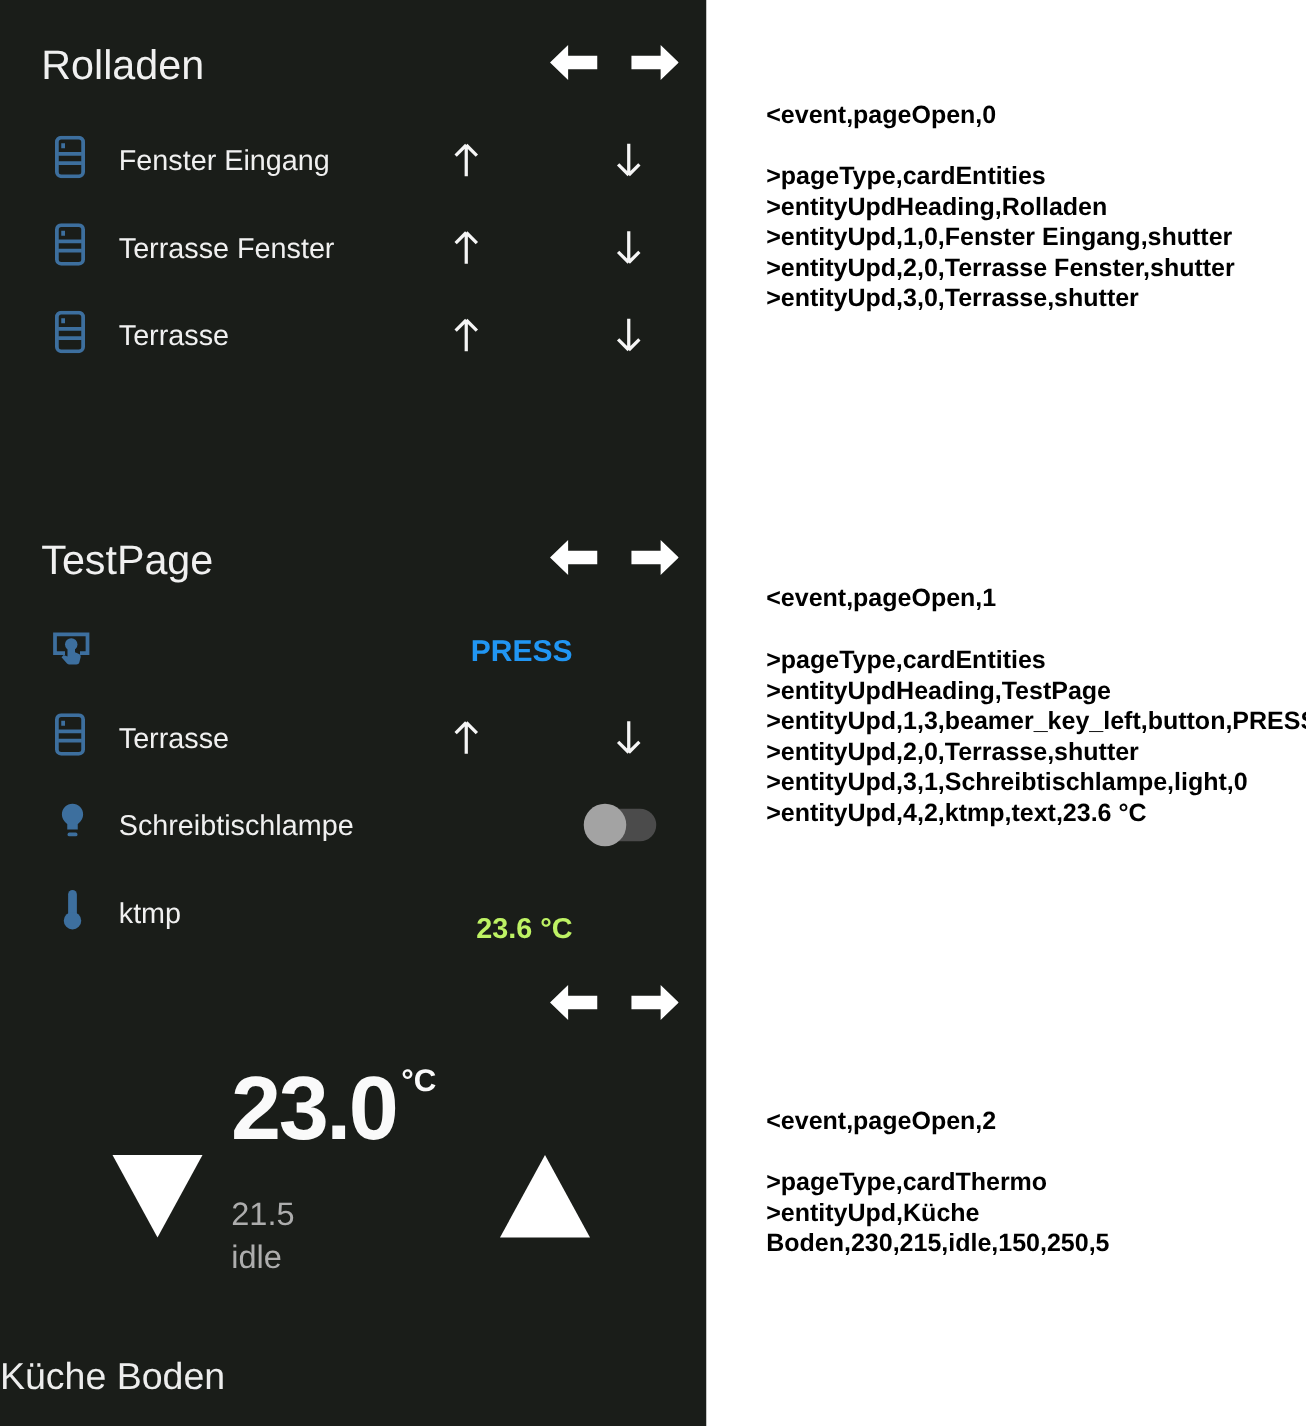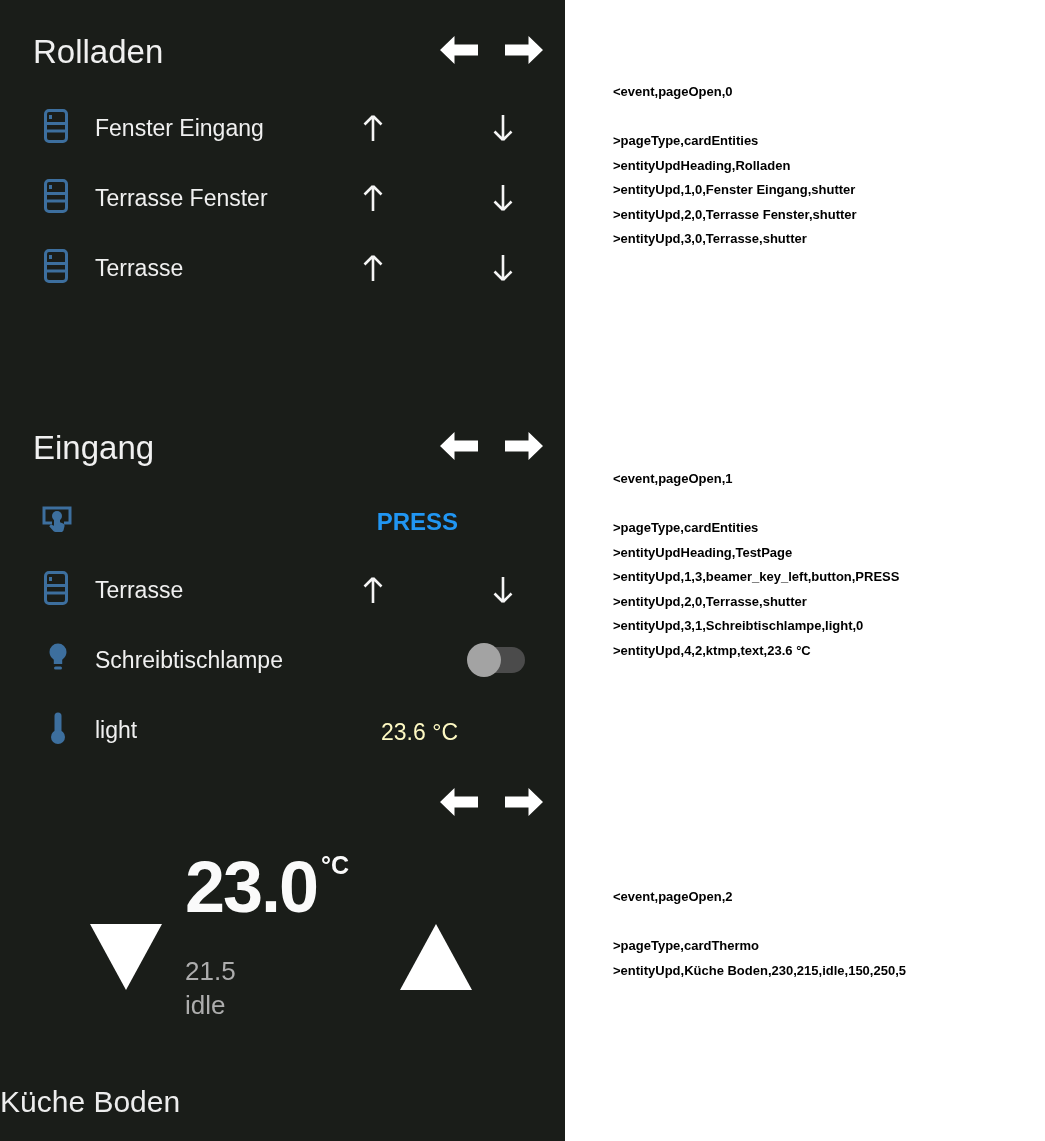--- a/index.html
+++ b/index.html
@@ -23,21 +23,21 @@
   .icon-gesture .fl{fill:#3d6f9e;}
   .icon-bulb path,.icon-bulb rect{fill:#3d6f9e;}
   .icon-thermo rect,.icon-thermo circle{fill:#3d6f9e;}
   .ent-label{position:absolute;left:95px;top:0;line-height:50px;font-size:23px;color:#f0f0f0;}
   .ctl{position:absolute;cursor:pointer;}
   .ctl-up{left:360px;top:10px;}
   .ctl-stop{left:428px;top:15px;}
   .ctl-down{left:490px;top:10px;}
   .ctl svg path{fill:none;stroke:#f5f5f5;stroke-width:2.6;}
   .stop-square{width:19px;height:19px;background:#ffffff;}
-  .ent-value{position:absolute;right:38px;top:2px;line-height:50px;font-size:23px;color:#fef9c3;}
+  .ent-value{position:absolute;right:38px;top:12px;line-height:50px;font-size:23px;color:#bef264;font-weight:bold;}
   .press{position:absolute;right:38px;top:0;line-height:50px;font-size:24px;font-weight:600;
          color:#2196f3;cursor:pointer;}
   .toggle{position:absolute;left:470px;top:12px;width:55px;height:26px;border-radius:13px;
           background:#4b4b4b;cursor:pointer;}
   .knob{position:absolute;left:-3px;top:-4px;width:34px;height:34px;border-radius:50%;
         background:#a3a3a3;}
 
   
   .thermo-temp{position:absolute;left:150px;top:846px;width:230px;text-align:center;
                color:#fafafa;white-space:nowrap;}
@@ -48,21 +48,21 @@
   .tri-down{left:88px;top:922px;}
   .tri-up{left:398px;top:922px;}
   .thermo-sub{position:absolute;left:185px;width:200px;text-align:left;font-size:26px;
               color:#adadad;}
   .thermo-setpoint{top:956px;}
   .thermo-state{top:990px;}
   .thermo-title{position:absolute;left:0;top:1085px;width:565px;text-align:left;
                 font-size:30px;color:#ededed;}
 
   
-  .log{position:absolute;left:613px;width:430px;font-size:13px;line-height:24.5px;
+  .log{position:absolute;left:613px;width:430px;font-size:20px;line-height:24.5px;
        font-weight:700;color:#000000;white-space:pre-line;}
   .log-0{top:80px;}
   .log-1{top:467px;}
   .log-2{top:885px;}
 </style>
 </head>
 <body>
 
 <div class="stage">
   <div class="panel">
@@ -129,21 +129,21 @@
       <span class="ent-label">Terrasse</span>
       <span class="ctl ctl-up"><svg width="26" height="30" viewBox="0 0 26 30">
             <path d="M13 28 V3 M13 3 L4.5 11.5 M13 3 L21.5 11.5"></path>
           </svg></span>
       <span class="ctl ctl-stop"><span class="stop-square"></span></span>
       <span class="ctl ctl-down"><svg width="26" height="30" viewBox="0 0 26 30">
             <path d="M13 2 V27 M13 27 L4.5 18.5 M13 27 L21.5 18.5"></path>
           </svg></span>
     </div>
 
-    <h1 class="card-heading" style="top:430px">Eingang</h1>
+    <h1 class="card-heading" style="top:430px">TestPage</h1>
     <div class="nav-arrow nav-left" style="top:432px">
       <span><svg width="38" height="28" viewBox="0 0 38 28">
             <path d="M0 14 L14.5 0 V8.6 H38 V19.4 H14.5 V28 Z"></path>
           </svg></span>
     </div>
     <div class="nav-arrow nav-right" style="top:432px">
       <span><svg width="38" height="28" viewBox="0 0 38 28">
             <path d="M38 14 L23.5 0 V8.6 H0 V19.4 H23.5 V28 Z"></path>
           </svg></span>
     </div>
@@ -191,21 +191,21 @@
       </span>
     </div>
 
     <div class="row" style="top:705px">
       <span class="ent-icon icon-thermo" style="left:49px">
         <svg width="18" height="34" viewBox="0 0 18 34">
             <rect x="5.5" y="1.5" width="7" height="22" rx="3.5"></rect>
             <circle cx="9" cy="26" r="7"></circle>
           </svg>
       </span>
-      <span class="ent-label">light</span>
+      <span class="ent-label">ktmp</span>
       <span class="ent-value">23.6 °C</span>
     </div>
 
     <div class="nav-arrow nav-left" style="top:788px">
       <span><svg width="38" height="28" viewBox="0 0 38 28">
             <path d="M0 14 L14.5 0 V8.6 H38 V19.4 H14.5 V28 Z"></path>
           </svg></span>
     </div>
     <div class="nav-arrow nav-right" style="top:788px">
       <span><svg width="38" height="28" viewBox="0 0 38 28">

